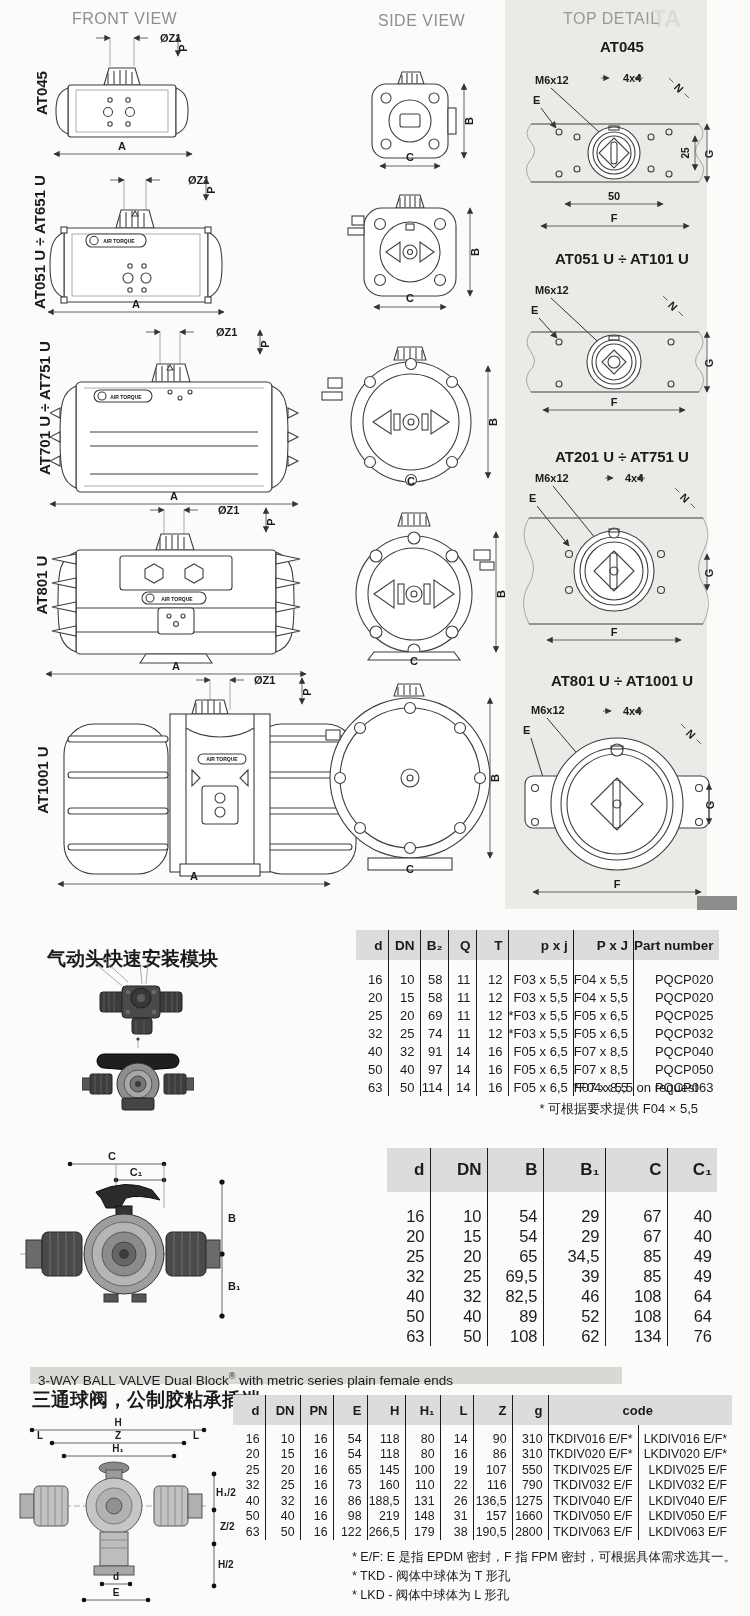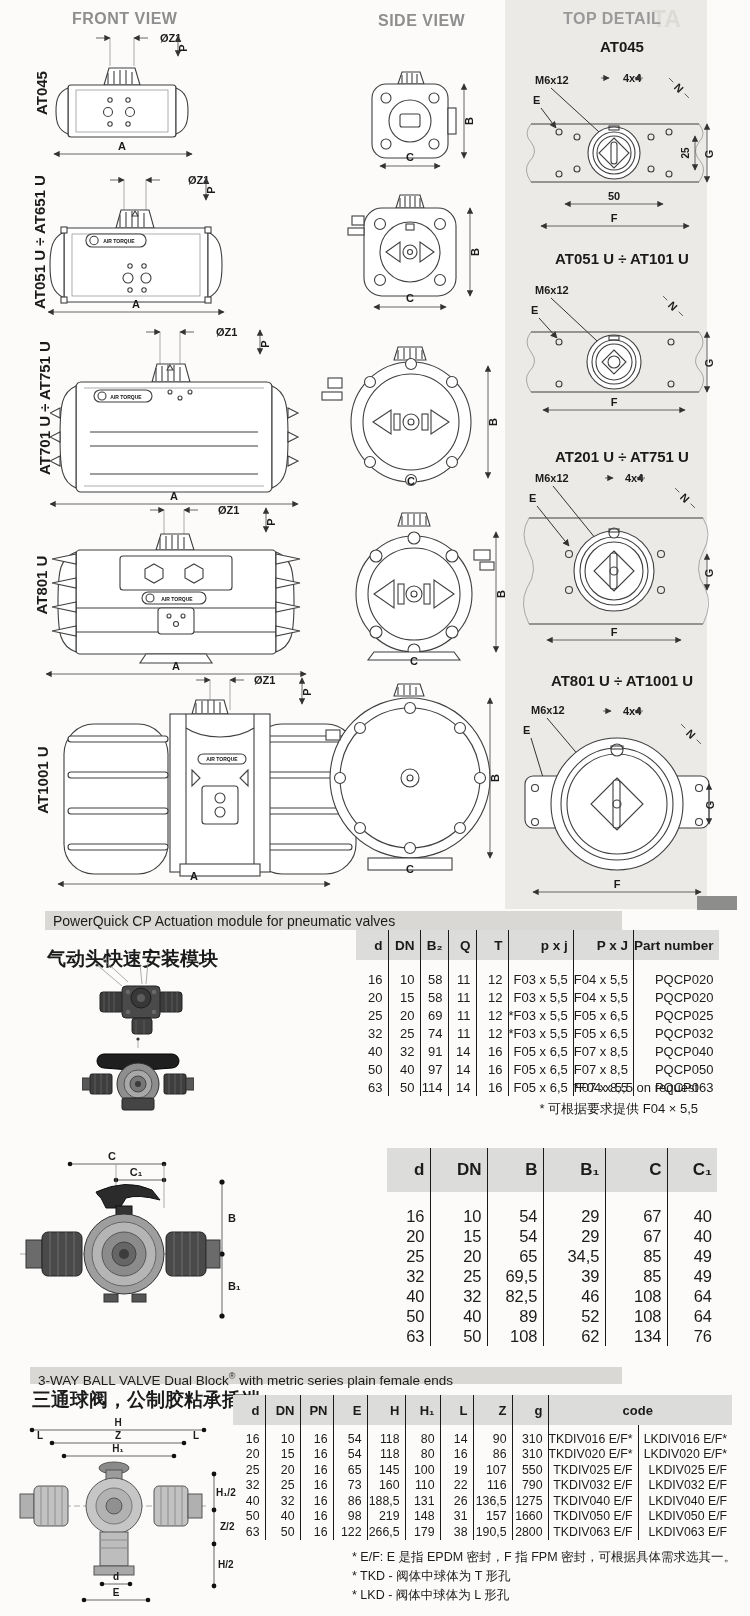--- a/index.html
+++ b/index.html
@@ -1,19 +1,19 @@
 <!DOCTYPE html>
 <html><head>
 <meta charset="utf-8">
 <style>
   html,body{margin:0;padding:0;background:#ffffff;}
   body{font-family:"Liberation Sans",sans-serif;color:#1b1b1b;}
   #page{position:relative;width:750px;height:1616px;background:#fcfbfa;overflow:hidden;}
   .abs{position:absolute;}
-  .vh{position:absolute;font-weight:bold;font-size:16px;color:#8e8e8e;letter-spacing:.5px;}
+  .vh{position:absolute;font-weight:normal;font-size:16px;color:#8e8e8e;letter-spacing:.5px;}
   .wm{position:absolute;font-weight:bold;font-size:23px;color:#dddbd6;}
   .panel{position:absolute;left:505px;top:0;width:202px;height:909px;background:#eceae7;}
   .blk{position:absolute;background:#8d8d8b;}
   .mlabel{position:absolute;font-weight:bold;font-size:15px;white-space:nowrap;transform:translate(-50%,-50%) rotate(-90deg);}
   .tdt{position:absolute;width:200px;text-align:center;font-weight:bold;font-size:15px;}
   .bar{position:absolute;background:#d9d8d4;font-size:14px;padding:2px 0 0 8px;box-sizing:border-box;}
   .cn{position:absolute;font-weight:bold;font-size:19px;}
   .fnR{position:absolute;text-align:right;font-size:13px;}
   .fnL{position:absolute;font-size:12.5px;}
   table{border-collapse:collapse;position:absolute;}
@@ -539,21 +539,20 @@
   <circle class="lnf" cx="106" cy="58" r="6"></circle>
       <rect class="ln" x="100" y="54" width="12" height="3" fill="#444"></rect>
   <line class="dim" x1="198" y1="92" x2="198" y2="132" marker-start="url(#ar)" marker-end="url(#ar)"></line>
   <text class="dt mid" x="203" y="113" transform="rotate(-90 203 113)">G</text>
   <line class="dim" x1="22" y1="200" x2="190" y2="200" marker-start="url(#ar)" marker-end="url(#ar)"></line>
   <text class="dt mid" x="106" y="196">F</text>
 </svg>
 
 
 <div class="blk" style="left:697px;top:896px;width:40px;height:14px"></div>
-<div class="bar" style="left:45px;top:911px;width:577px;height:19px"><span>PowerQuick CP  Actuation module for pneumatic valves</span></div>
 <div class="cn" style="left:47px;top:946px">气动头快速安装模块</div>
 
 
 <svg class="abs" style="left:88px;top:958px" width="110" height="80">
   <line class="thin" x1="8" y1="6" x2="34" y2="28"></line>
       <line class="thin" x1="16" y1="2" x2="40" y2="24"></line>
       <line class="thin" x1="52" y1="6" x2="54" y2="26"></line>
       <line class="thin" x1="60" y1="4" x2="58" y2="26"></line>
   <circle cx="9" cy="7" r="1.6" fill="#333"></circle>
       <circle cx="17" cy="3" r="1.6" fill="#333"></circle>

